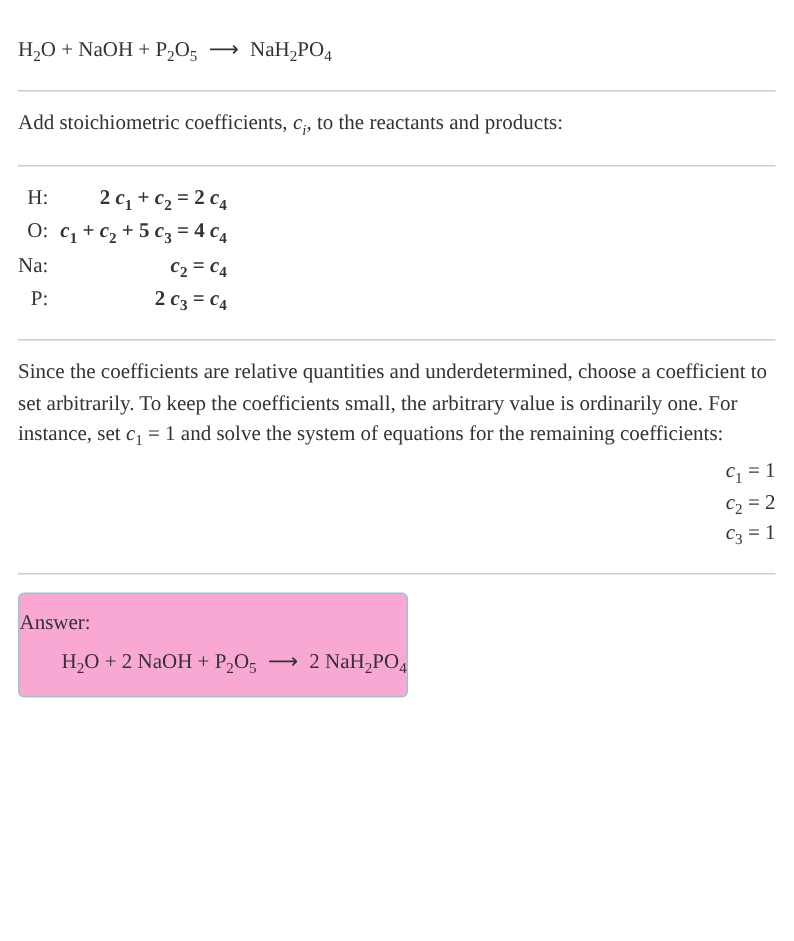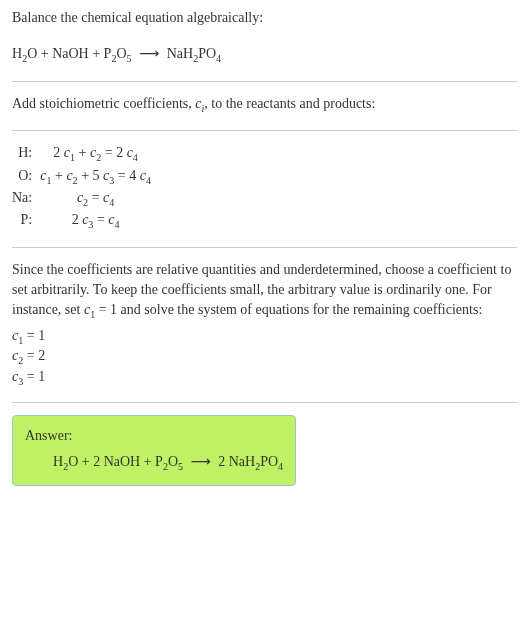--- a/index.html
+++ b/index.html
@@ -37,52 +37,53 @@
       margin-top: 4px;
       border-collapse: collapse;
     }
     .atoms-table td.lbl {
       text-align: right;
       padding-right: 8px;
       vertical-align: top;
       white-space: nowrap;
     }
     .atoms-table td.expr {
-      text-align: center;
+      text-align: right;
       vertical-align: top;
+      font-weight: bold;
     }
     .coef-list {
       margin-top: 4px;
     }
     .coef-list div {
       line-height: 1.35;
+      text-align: right;
     }
     .answer-box {
       border: 1px solid #9cc4d6;
-      background: #bef264;
+      background: #f9a8d4;
       border-radius: 4px;
-      padding: 10px 12px;
+      padding: 10px 0;
       width: fit-content;
       max-width: 100%;
     }
     .answer-label {
       margin-bottom: 6px;
     }
     .answer-eq {
       padding-left: 28px;
     }
     .ci {
       font-style: italic;
     }
   </style>
 </head>
 <body>
 
 <div class="section">
-  <div>Balance the chemical equation algebraically:</div>
   <div class="eq-line">H<sub>2</sub>O + NaOH + P<sub>2</sub>O<sub>5</sub> <span class="arrow">⟶</span> NaH<sub>2</sub>PO<sub>4</sub></div>
 </div>
 
 <hr>
 
 <div class="section">
   <div>Add stoichiometric coefficients, <span class="ci">c<sub>i</sub></span>, to the reactants and products:</div>
 </div>
 
 <hr>

